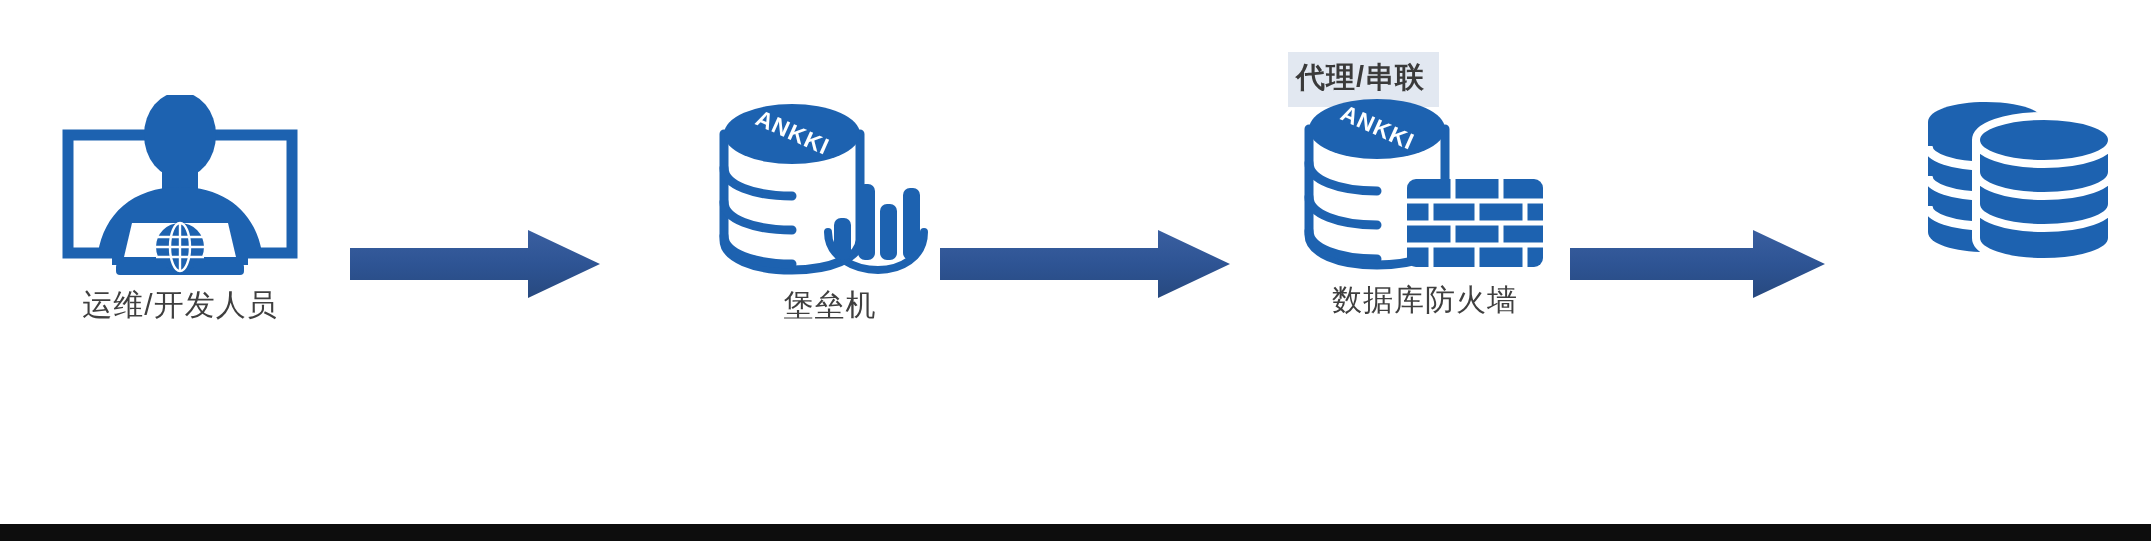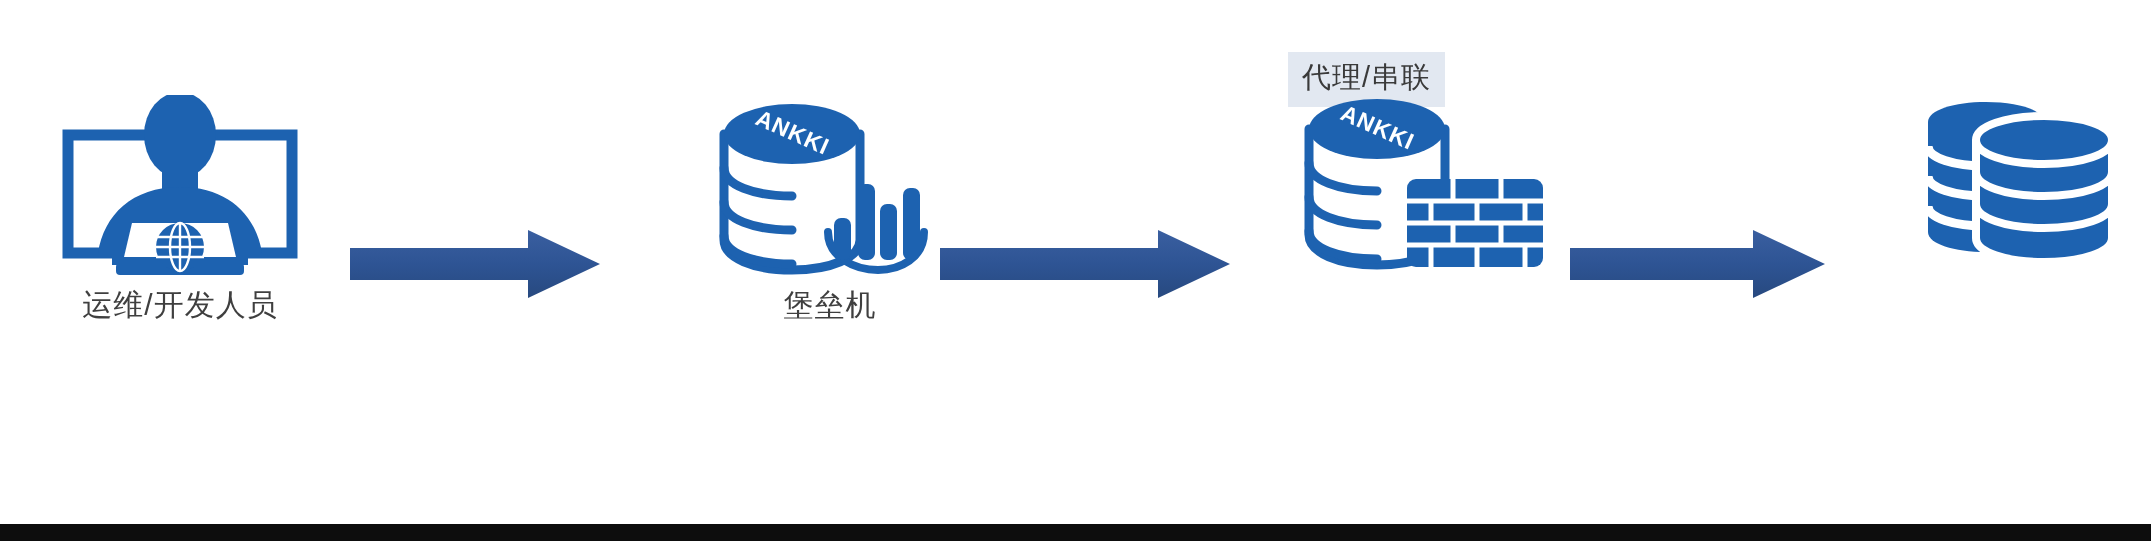--- a/index.html
+++ b/index.html
@@ -48,23 +48,24 @@
   }
   
   .badge {
     position: absolute;
     top: 52px;
     left: 1288px;
     background: #e2e8f1;
     color: #3a3a3a;
     font-size: 29px;
     letter-spacing: 1px;
-    padding: 6px 14px 9px 14px;
+    padding: 6px 14px 9px 8px;
     white-space: nowrap;
     font-family: "Liberation Sans", "DejaVu Sans", sans-serif;
+    font-weight: bold;
   }
   
   .arrow {
     position: absolute;
   }
   
   #node-user      { left: 30px;   top: 95px;  width: 300px; }
   #node-bastion   { left: 680px;  top: 100px; width: 300px; }
   #node-firewall  { left: 1260px; top: 95px;  width: 330px; }
   #node-dbserver  { left: 1870px; top: 100px; width: 300px; }
@@ -190,20 +191,21 @@
 
           <line x1="158" y1="128" x2="158" y2="150" stroke="#ffffff" stroke-width="5"></line>
           <line x1="206" y1="128" x2="206" y2="150" stroke="#ffffff" stroke-width="5"></line>
 
           <line x1="136" y1="150" x2="136" y2="172" stroke="#ffffff" stroke-width="5"></line>
           <line x1="182" y1="150" x2="182" y2="172" stroke="#ffffff" stroke-width="5"></line>
           <line x1="230" y1="150" x2="230" y2="172" stroke="#ffffff" stroke-width="5"></line>
         </g>
       </svg>
     </div>
+    <div class="node-label">数据库防火墙</div>
   </div>
 
   <div class="arrow" id="arrow-3">
     <svg width="255" height="72" viewBox="0 0 255 72" xmlns="http://www.w3.org/2000/svg">
       <defs>
         <linearGradient id="ag3" x1="0" y1="0" x2="0" y2="1">
           <stop offset="0%" stop-color="#3a5fa0"></stop>
           <stop offset="50%" stop-color="#2e5494"></stop>
           <stop offset="100%" stop-color="#27497f"></stop>
         </linearGradient>

